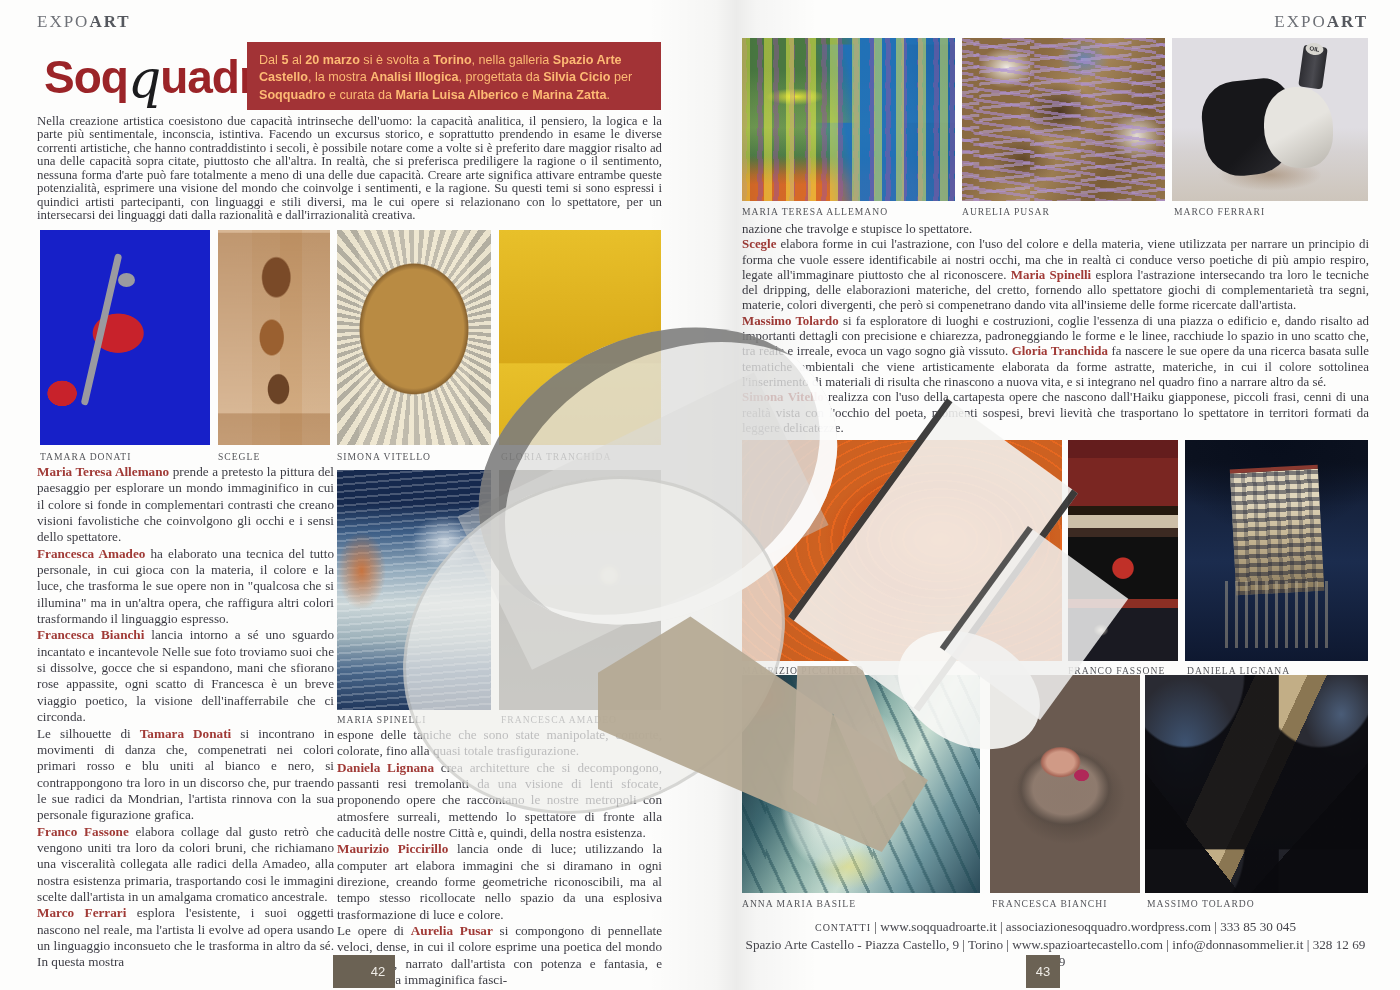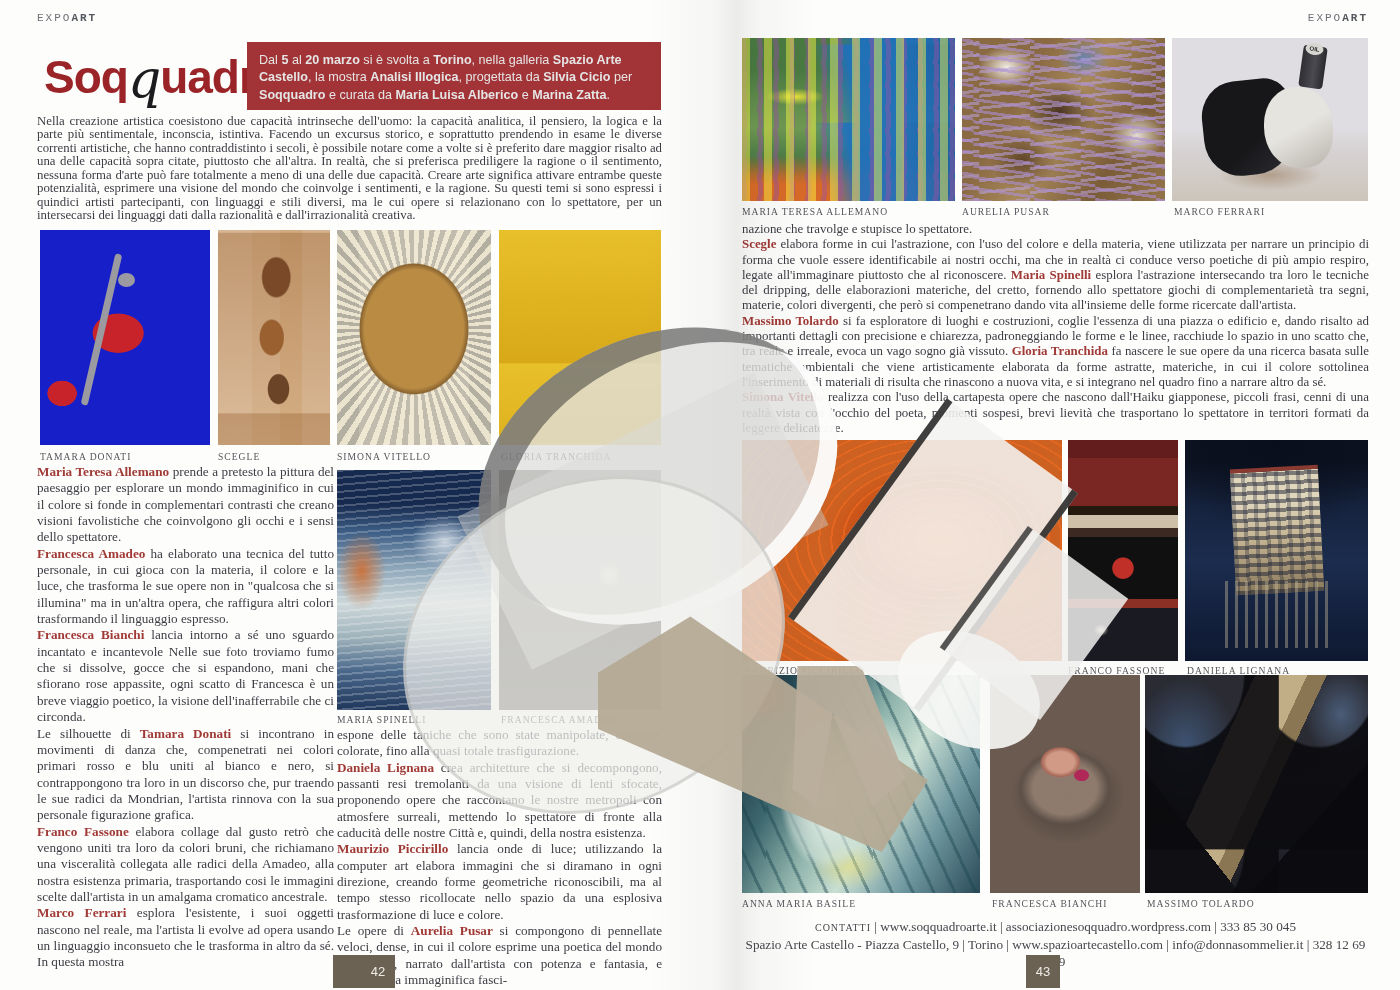--- a/index.html
+++ b/index.html
@@ -1,28 +1,28 @@
 <!DOCTYPE html>
 <html><head>
 <meta charset="utf-8">
 <style>
   html,body{margin:0;padding:0;background:#e8e8e8;}
   .spread{position:relative;width:1400px;height:990px;background:#fdfdfc;overflow:hidden;
           font-family:"Liberation Serif","DejaVu Serif",serif;color:#3c3c44;}
   .abs{position:absolute;}
   
-  .brand{font-size:11px;letter-spacing:2px;color:#6e7177;font-family:Liberation Mono, monospace;}
+  .brand{font-size:17px;letter-spacing:2px;color:#6e7177;}
   .brand .art{color:#55585e;font-weight:bold;}
   
   .logo{font-family:"Liberation Sans","DejaVu Sans",sans-serif;font-weight:bold;
         font-size:46px;color:#9b2428;letter-spacing:-1px;white-space:nowrap;}
   .logo .fq{font-family:"DejaVu Serif",serif;color:#1c1c1e;font-weight:normal;font-style:italic;
             font-size:52px;line-height:0;position:relative;top:4px;}
   
-  .redbox{background:#a23336;color:#e5e5e5;font-family:"Liberation Sans","DejaVu Sans",sans-serif;
+  .redbox{background:#a23336;color:#fdba74;font-family:"Liberation Sans","DejaVu Sans",sans-serif;
           font-size:12.6px;line-height:1.38;padding:10px 12px;box-sizing:border-box;}
   .redbox p{margin:0;}
   .bd{font-weight:bold;}
   .nm{color:#a03a36;font-weight:bold;}
   
   .txt{font-size:13.2px;line-height:16.35px;text-align:justify;}
   .txt p{margin:0;}
   .intro{font-size:12.8px;line-height:13.45px;}
   .rtxt{font-size:12.9px;line-height:15.3px;}
   
@@ -199,21 +199,21 @@
   <div class="a aw4" style="left:499px;top:230px;width:162px;height:215px;"></div>
 
   <div class="abs cap" style="left:40px;top:451px;">TAMARA DONATI</div>
   <div class="abs cap" style="left:218px;top:451px;">SCEGLE</div>
   <div class="abs cap" style="left:337px;top:451px;">SIMONA VITELLO</div>
   <div class="abs cap" style="left:501px;top:451px;">GLORIA TRANCHIDA</div>
 
   <div class="abs txt" style="left:37px;top:464px;width:297px;">
     <p><span class="nm">Maria Teresa Allemano</span><span> prende a pretesto la pittura del paesaggio per esplorare un mondo immaginifico in cui il colore si fonde in complementari contrasti che creano visioni favolistiche che coinvolgono gli occhi e i sensi dello spettatore.</span></p>
     <p><span class="nm">Francesca Amadeo</span><span> ha elaborato una tecnica del tutto personale, in cui gioca con la materia, il colore e la luce, che trasforma le sue opere non in "qualcosa che si illumina" ma in un'altra opera, che raffigura altri colori trasformando il linguaggio espresso.</span></p>
-    <p><span class="nm">Francesca Bianchi</span><span> lancia intorno a sé uno sguardo incantato e incantevole  Nelle sue foto troviamo fumo che si dissolve, gocce che si espandono, mani che sfiorano rose appassite, ogni scatto di Francesca è un breve viaggio poetico, la visione dell'inafferrabile che ci circonda.</span></p>
+    <p><span class="nm">Francesca Bianchi</span><span> lancia intorno a sé uno sguardo incantato e incantevole  Nelle sue foto troviamo suoi che si dissolve, gocce che si espandono, mani che sfiorano rose appassite, ogni scatto di Francesca è un breve viaggio poetico, la visione dell'inafferrabile che ci circonda.</span></p>
     <p><span>Le silhouette di </span><span class="nm">Tamara Donati</span><span> si incontrano in movimenti di danza che, compenetrati nei colori primari rosso e blu uniti al bianco e nero, si  contrappongono tra loro in un discorso che, pur  traendo le sue radici da Mondrian, l'artista rinnova con la sua personale figurazione grafica.</span></p>
     <p><span class="nm">Franco Fassone</span><span> elabora collage dal gusto retrò che vengono uniti tra loro da colori bruni, che richiamano una visceralità collegata alle radici della Amadeo, alla nostra esistenza primaria, trasportando cosi le immagini scelte dall'artista in un amalgama cromatico ancestrale.</span></p>
     <p><span class="nm">Marco Ferrari</span><span> esplora l'esistente, i suoi oggetti nascono nel reale, ma l'artista li evolve ad opera usando un linguaggio inconsueto che le trasforma in altro da sé. In questa mostra</span></p>
   </div>
 
   <div class="a aw5" style="left:337px;top:470px;width:154px;height:240px;"></div>
   <div class="a aw6" style="left:499px;top:470px;width:162px;height:240px;"></div>
   <div class="abs cap" style="left:337px;top:714px;">MARIA SPINELLI</div>
   <div class="abs cap" style="left:501px;top:714px;">FRANCESCA AMADEO</div>
 

